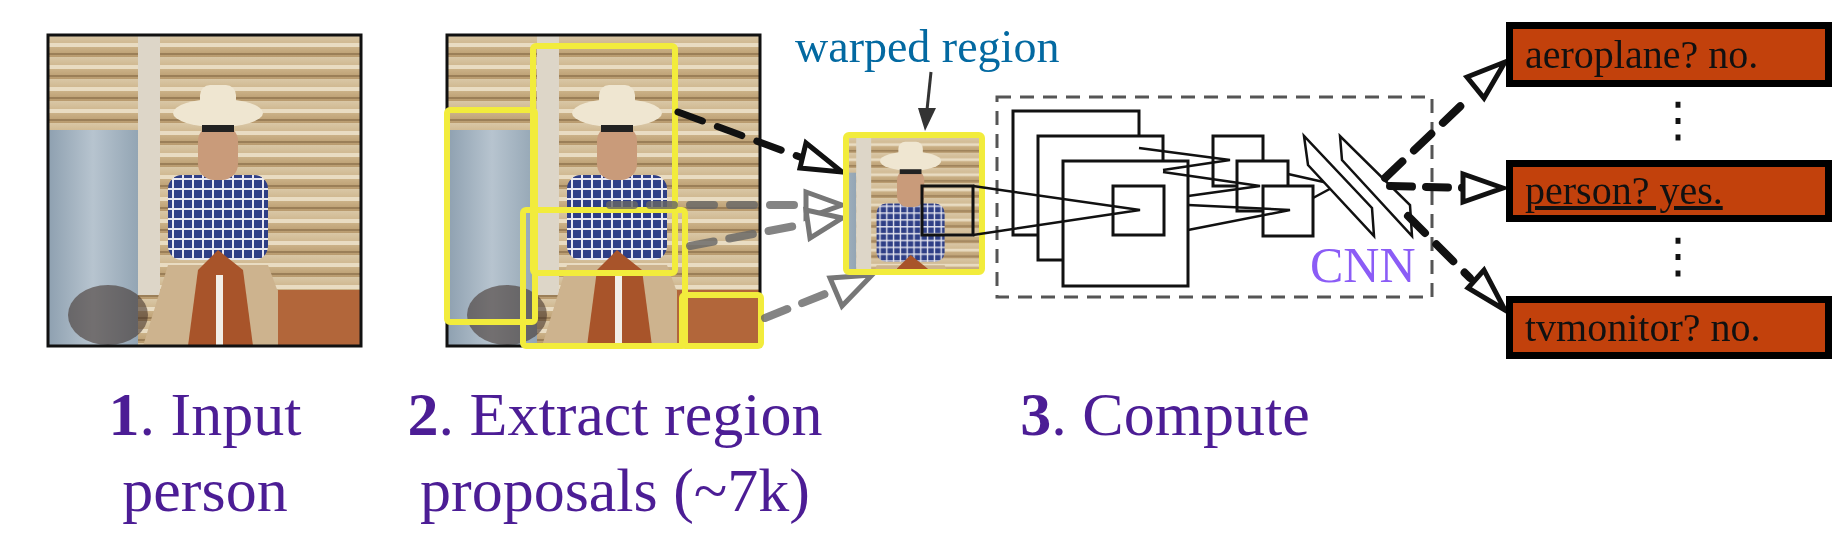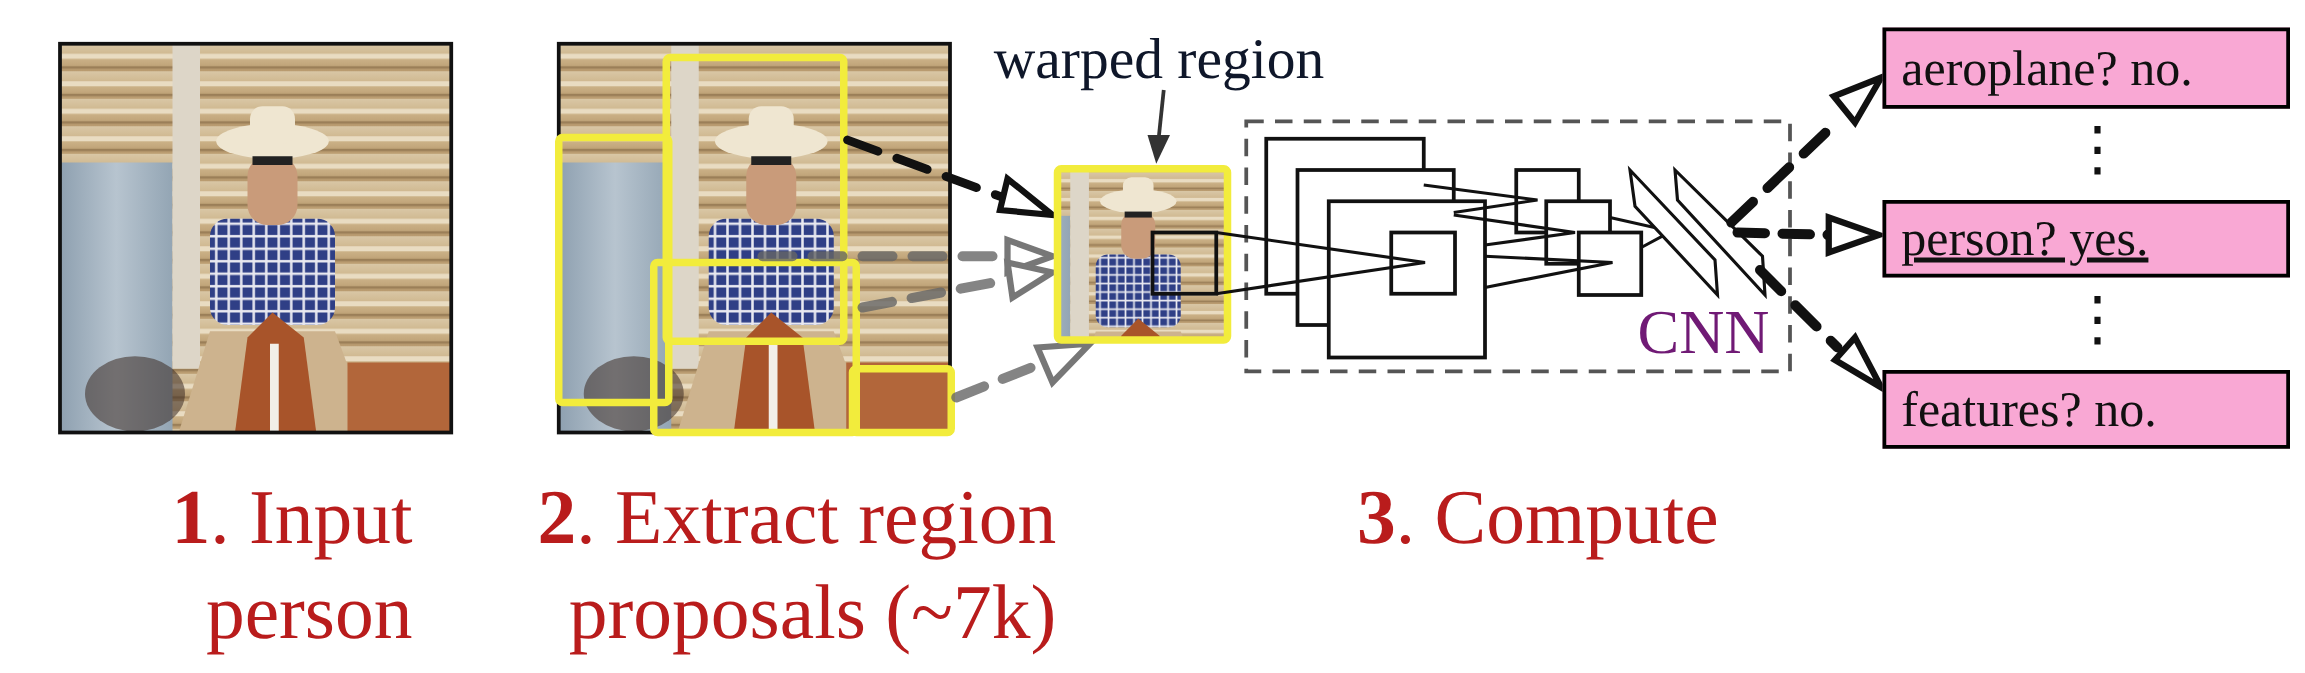--- a/index.html
+++ b/index.html
@@ -1,24 +1,24 @@
 <!DOCTYPE html>
 <html><head>
 <meta charset="utf-8">
 <style>
   html, body { margin: 0; padding: 0; background: #ffffff; }
   body { width: 1844px; height: 538px; position: relative; overflow: hidden;
          font-family: "Liberation Serif", "DejaVu Serif", serif; color: #111; }
   #stage { position: absolute; left: 0; top: 0; width: 1844px; height: 538px; }
-  .caption { position: absolute; text-align: right; font-size: 62px; line-height: 76px; color: #b91c1c; }
+  .caption { position: absolute; text-align: center; font-size: 62px; line-height: 76px; color: #4c1d95; }
   .caption b { font-weight: bold; }
-  .cls-box { position: absolute; border: 3px solid #000000; background: #f9a8d4; box-sizing: border-box;
+  .cls-box { position: absolute; border: 7px solid #000000; background: #c2410c; box-sizing: border-box;
              font-size: 40px; line-height: 1; padding-left: 12px; display: flex; align-items: center; white-space: nowrap; }
-  .warp-label { position: absolute; font-size: 46px; color: #0f172a; white-space: nowrap; }
-  .cnn-label { position: absolute; font-size: 50px; color: #701a75; white-space: nowrap; }
+  .warp-label { position: absolute; font-size: 46px; color: #0369a1; white-space: nowrap; }
+  .cnn-label { position: absolute; font-size: 50px; color: #8b5cf6; white-space: nowrap; }
 </style>
 </head>
 <body>
 
 <div id="stage">
 <svg width="1844" height="538" viewBox="0 0 1844 538" xmlns="http://www.w3.org/2000/svg" style="position:absolute;left:0;top:0">
   <defs>
     <linearGradient id="bgWood" x1="0" y1="0" x2="0" y2="1">
       <stop offset="0" stop-color="#d9c7a6"></stop>
       <stop offset="0.5" stop-color="#cdb48a"></stop>
@@ -132,21 +132,21 @@
 
 <div class="cls-box" style="left:1506px; top:22px; width:326px; height:65px;">
   <span>aeroplane? no.</span>
 </div>
 <div style="position:absolute; left:1654px; top:90px; font-size:48px; line-height:60px;">⋮</div>
 <div class="cls-box" style="left:1506px; top:160px; width:326px; height:62px;text-decoration:underline;">
   <span>person? yes.</span>
 </div>
 <div style="position:absolute; left:1654px; top:226px; font-size:48px; line-height:60px;">⋮</div>
 <div class="cls-box" style="left:1506px; top:296px; width:326px; height:63px;">
-  <span>features? no.</span>
+  <span>tvmonitor? no.</span>
 </div>
 
 <div class="caption" style="left:80px; top:376px; width:250px;">
   <div><b>1</b>. <span>Input</span></div>
   <div>person</div>
 </div>
 <div class="caption" style="left:385px; top:376px; width:460px;">
   <div><b>2</b>. <span>Extract region</span></div>
   <div>proposals (~7k)</div>
 </div>

